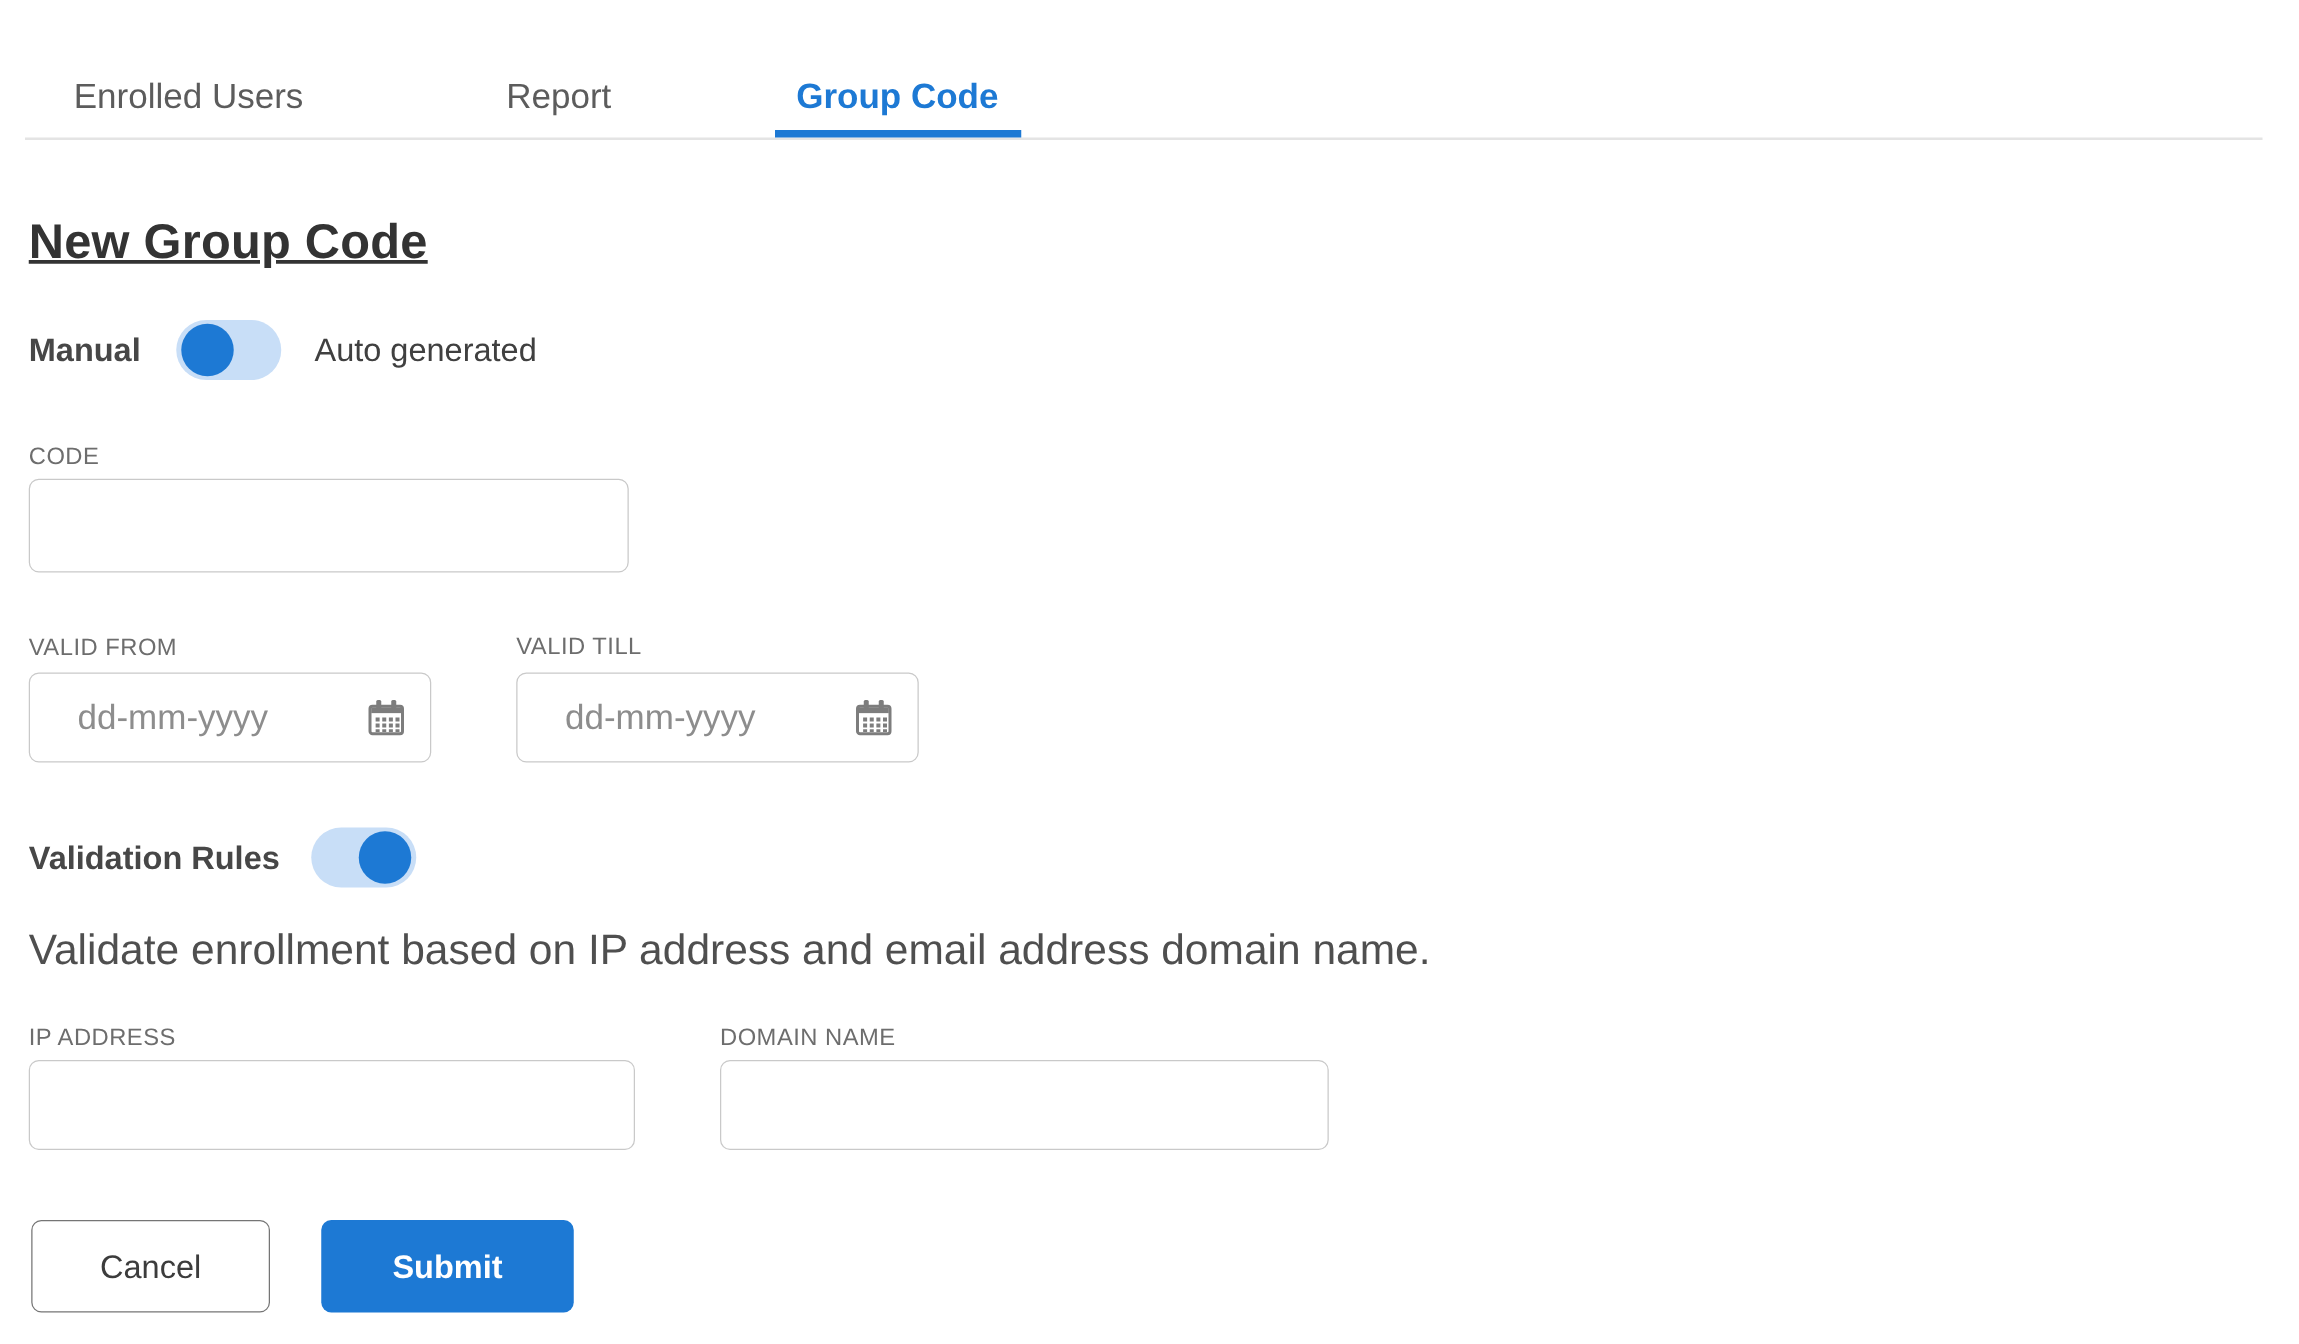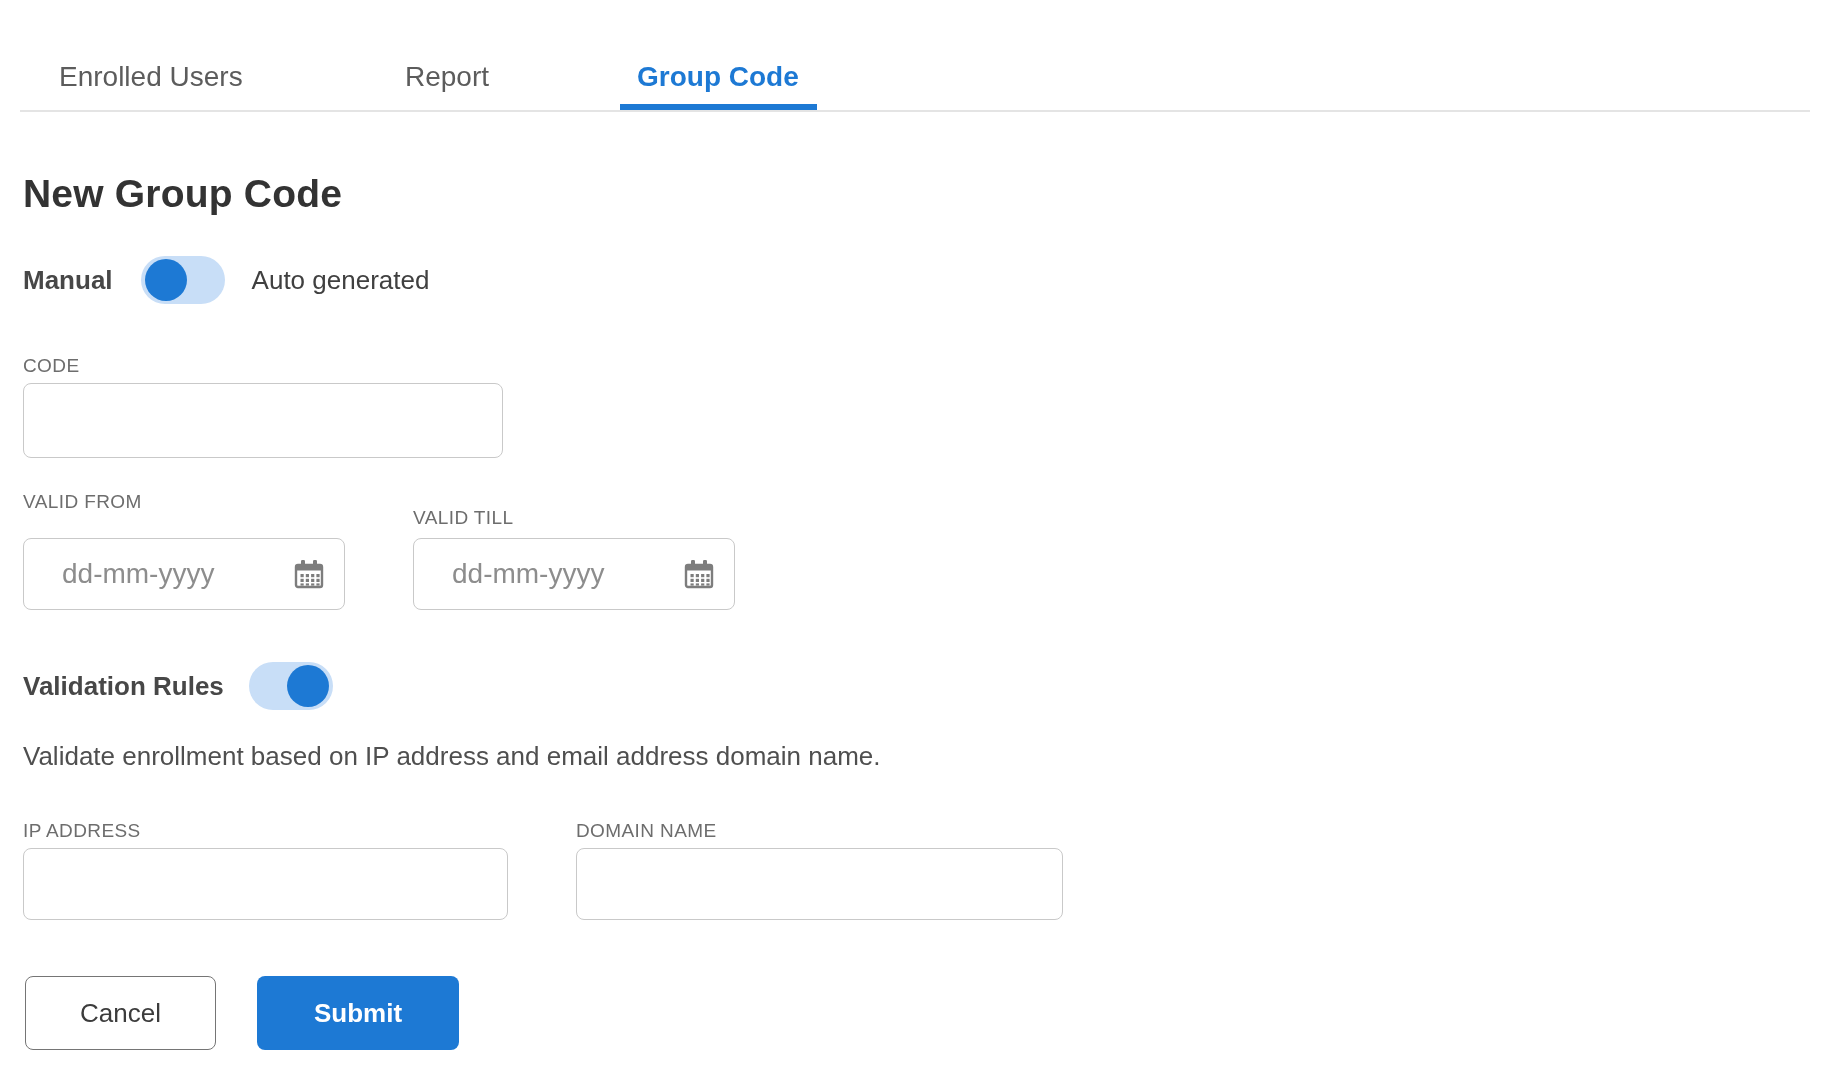--- a/index.html
+++ b/index.html
@@ -18,43 +18,43 @@
   
   .tabbar-line{position:absolute;left:20px;top:110px;width:1790px;height:2px;background:#e4e4e4;}
   .tab{position:absolute;top:60px;height:34px;line-height:34px;font-size:28px;color:#5c5c5c;cursor:pointer;white-space:nowrap;background:transparent;border:none;font-family:inherit;}
   .tab-enrolled{left:59px;}
   .tab-report{left:405px;}
   .tab-groupcode{left:637px;color:var(--accent);font-weight:bold;}
   .tab-underline{position:absolute;left:620px;top:104px;width:197px;height:6px;background:var(--accent);}
   .enroll-btn{position:absolute;left:1557px;top:23px;width:266px;height:72px;background:var(--accent);color:#ffffff;font-size:25px;font-weight:bold;border:none;border-radius:8px;cursor:pointer;font-family:inherit;}
 
   
-  .form-title{position:absolute;left:23px;top:172px;font-size:39px;font-weight:bold;color:var(--text-dark);letter-spacing:0.2px;}
+  .form-title{position:absolute;left:23px;top:172px;font-size:39px;font-weight:bold;color:var(--text-dark);letter-spacing:0.2px;text-decoration:underline;}
   .field-label{position:absolute;font-size:19px;color:var(--label);letter-spacing:0.4px;white-space:nowrap;}
-  .description{position:absolute;left:23px;top:741px;font-size:26px;color:var(--text-mid);white-space:nowrap;}
+  .description{position:absolute;left:23px;top:741px;font-size:34px;color:var(--text-mid);white-space:nowrap;}
 
   
   .toggle-row{position:absolute;display:flex;align-items:center;}
   .row-code-mode{left:23px;top:256px;height:48px;}
   .row-validation{left:23px;top:662px;height:48px;}
   .toggle-label-strong{font-size:26px;font-weight:bold;color:#474747;white-space:nowrap;}
   .toggle-label-plain{font-size:26px;color:#404040;white-space:nowrap;}
   .toggle{position:relative;width:84px;height:48px;border-radius:24px;background:var(--track);cursor:pointer;flex:0 0 auto;}
   .toggle .knob{position:absolute;top:3px;left:4px;width:42px;height:42px;border-radius:50%;background:var(--accent);}
   .toggle.on .knob{left:38px;}
   .row-code-mode .toggle{margin-left:28px;}
   .row-code-mode .toggle-label-plain{margin-left:27px;}
   .row-validation .toggle{margin-left:25px;}
 
   
   .text-input{position:absolute;border:1px solid var(--border);border-radius:8px;background:#ffffff;font-size:28px;color:#444444;padding:0 20px;font-family:inherit;outline:none;}
   .text-input::placeholder{color:#8d8d8d;opacity:1;}
   .input-code{left:23px;top:383px;width:480px;height:75px;}
   .label-code{left:23px;top:355px;}
-  .label-valid-from{left:23px;top:491px;}
+  .label-valid-from{left:23px;top:508px;}
   .label-valid-till{left:413px;top:507px;}
   .date-wrap{position:absolute;top:538px;width:322px;height:72px;}
   .date-wrap.from{left:23px;}
   .date-wrap.till{left:413px;}
   .date-wrap .text-input{position:absolute;left:0;top:0;width:100%;height:100%;padding:0 60px 0 38px;}
   .cal-icon{position:absolute;right:20px;top:20px;width:32px;height:32px;pointer-events:none;}
   .label-ip{left:23px;top:820px;}
   .label-domain{left:576px;top:820px;}
   .input-ip{left:23px;top:848px;width:485px;height:72px;}
   .input-domain{left:576px;top:848px;width:487px;height:72px;}

